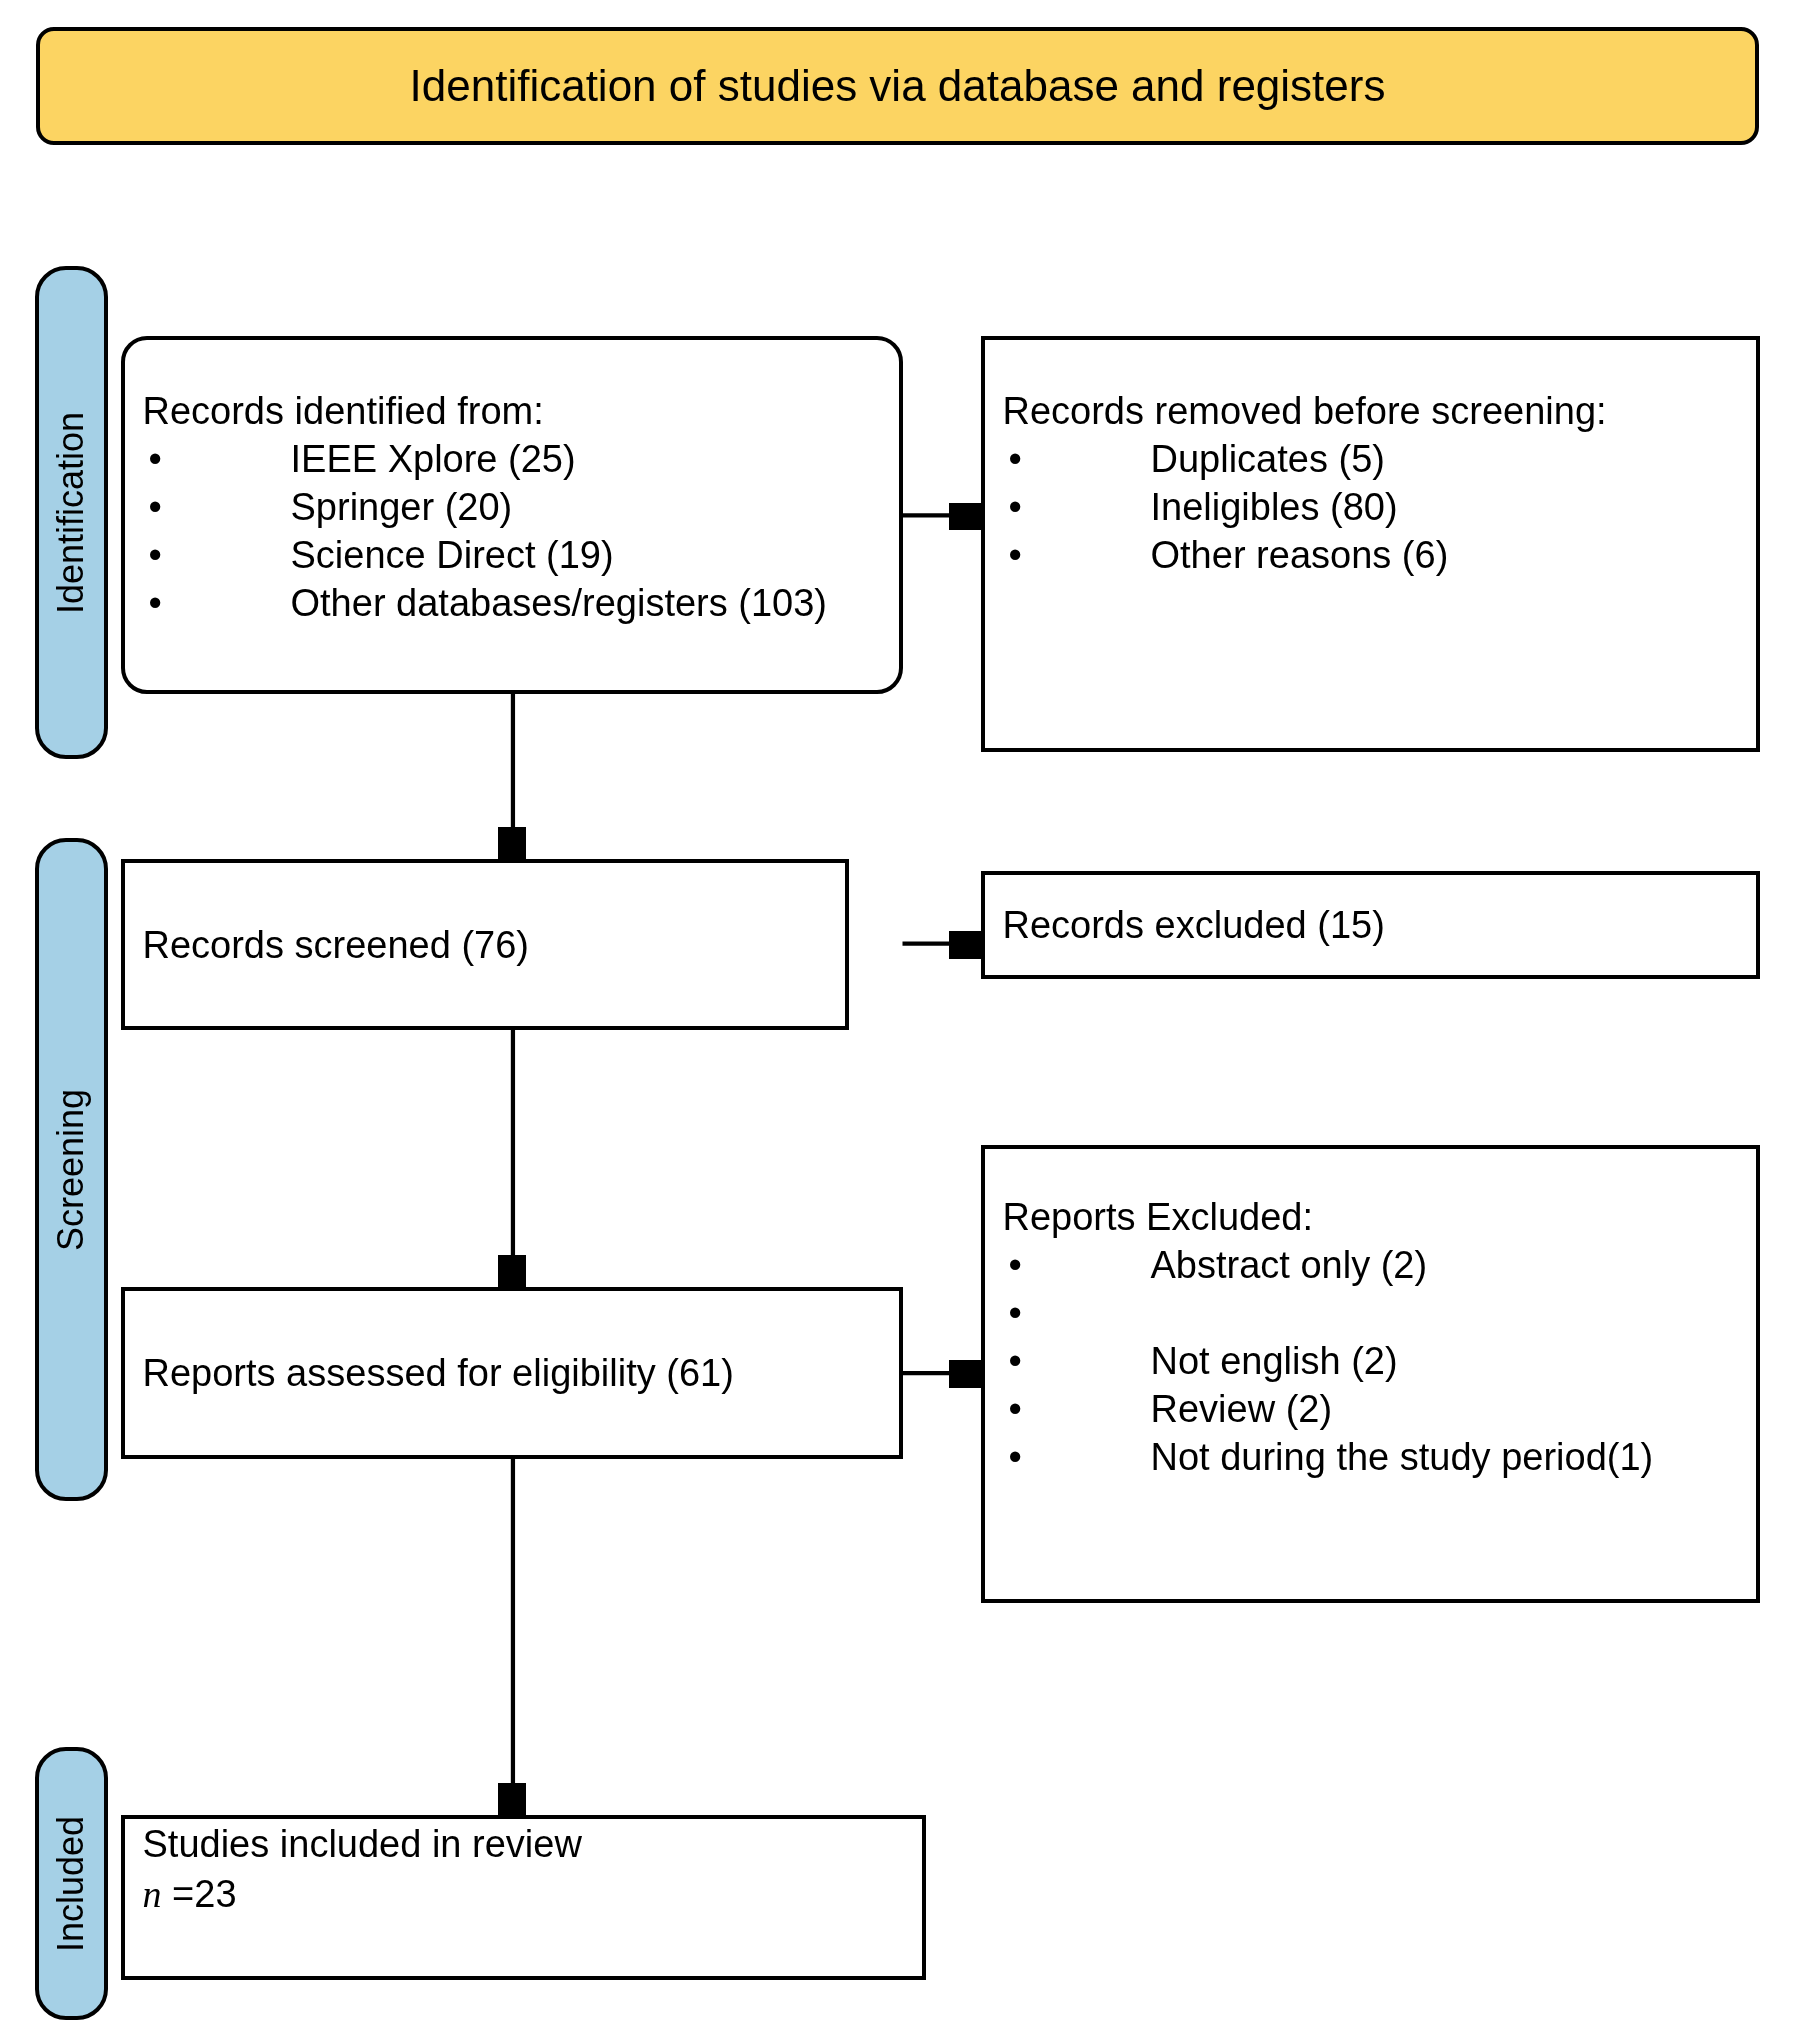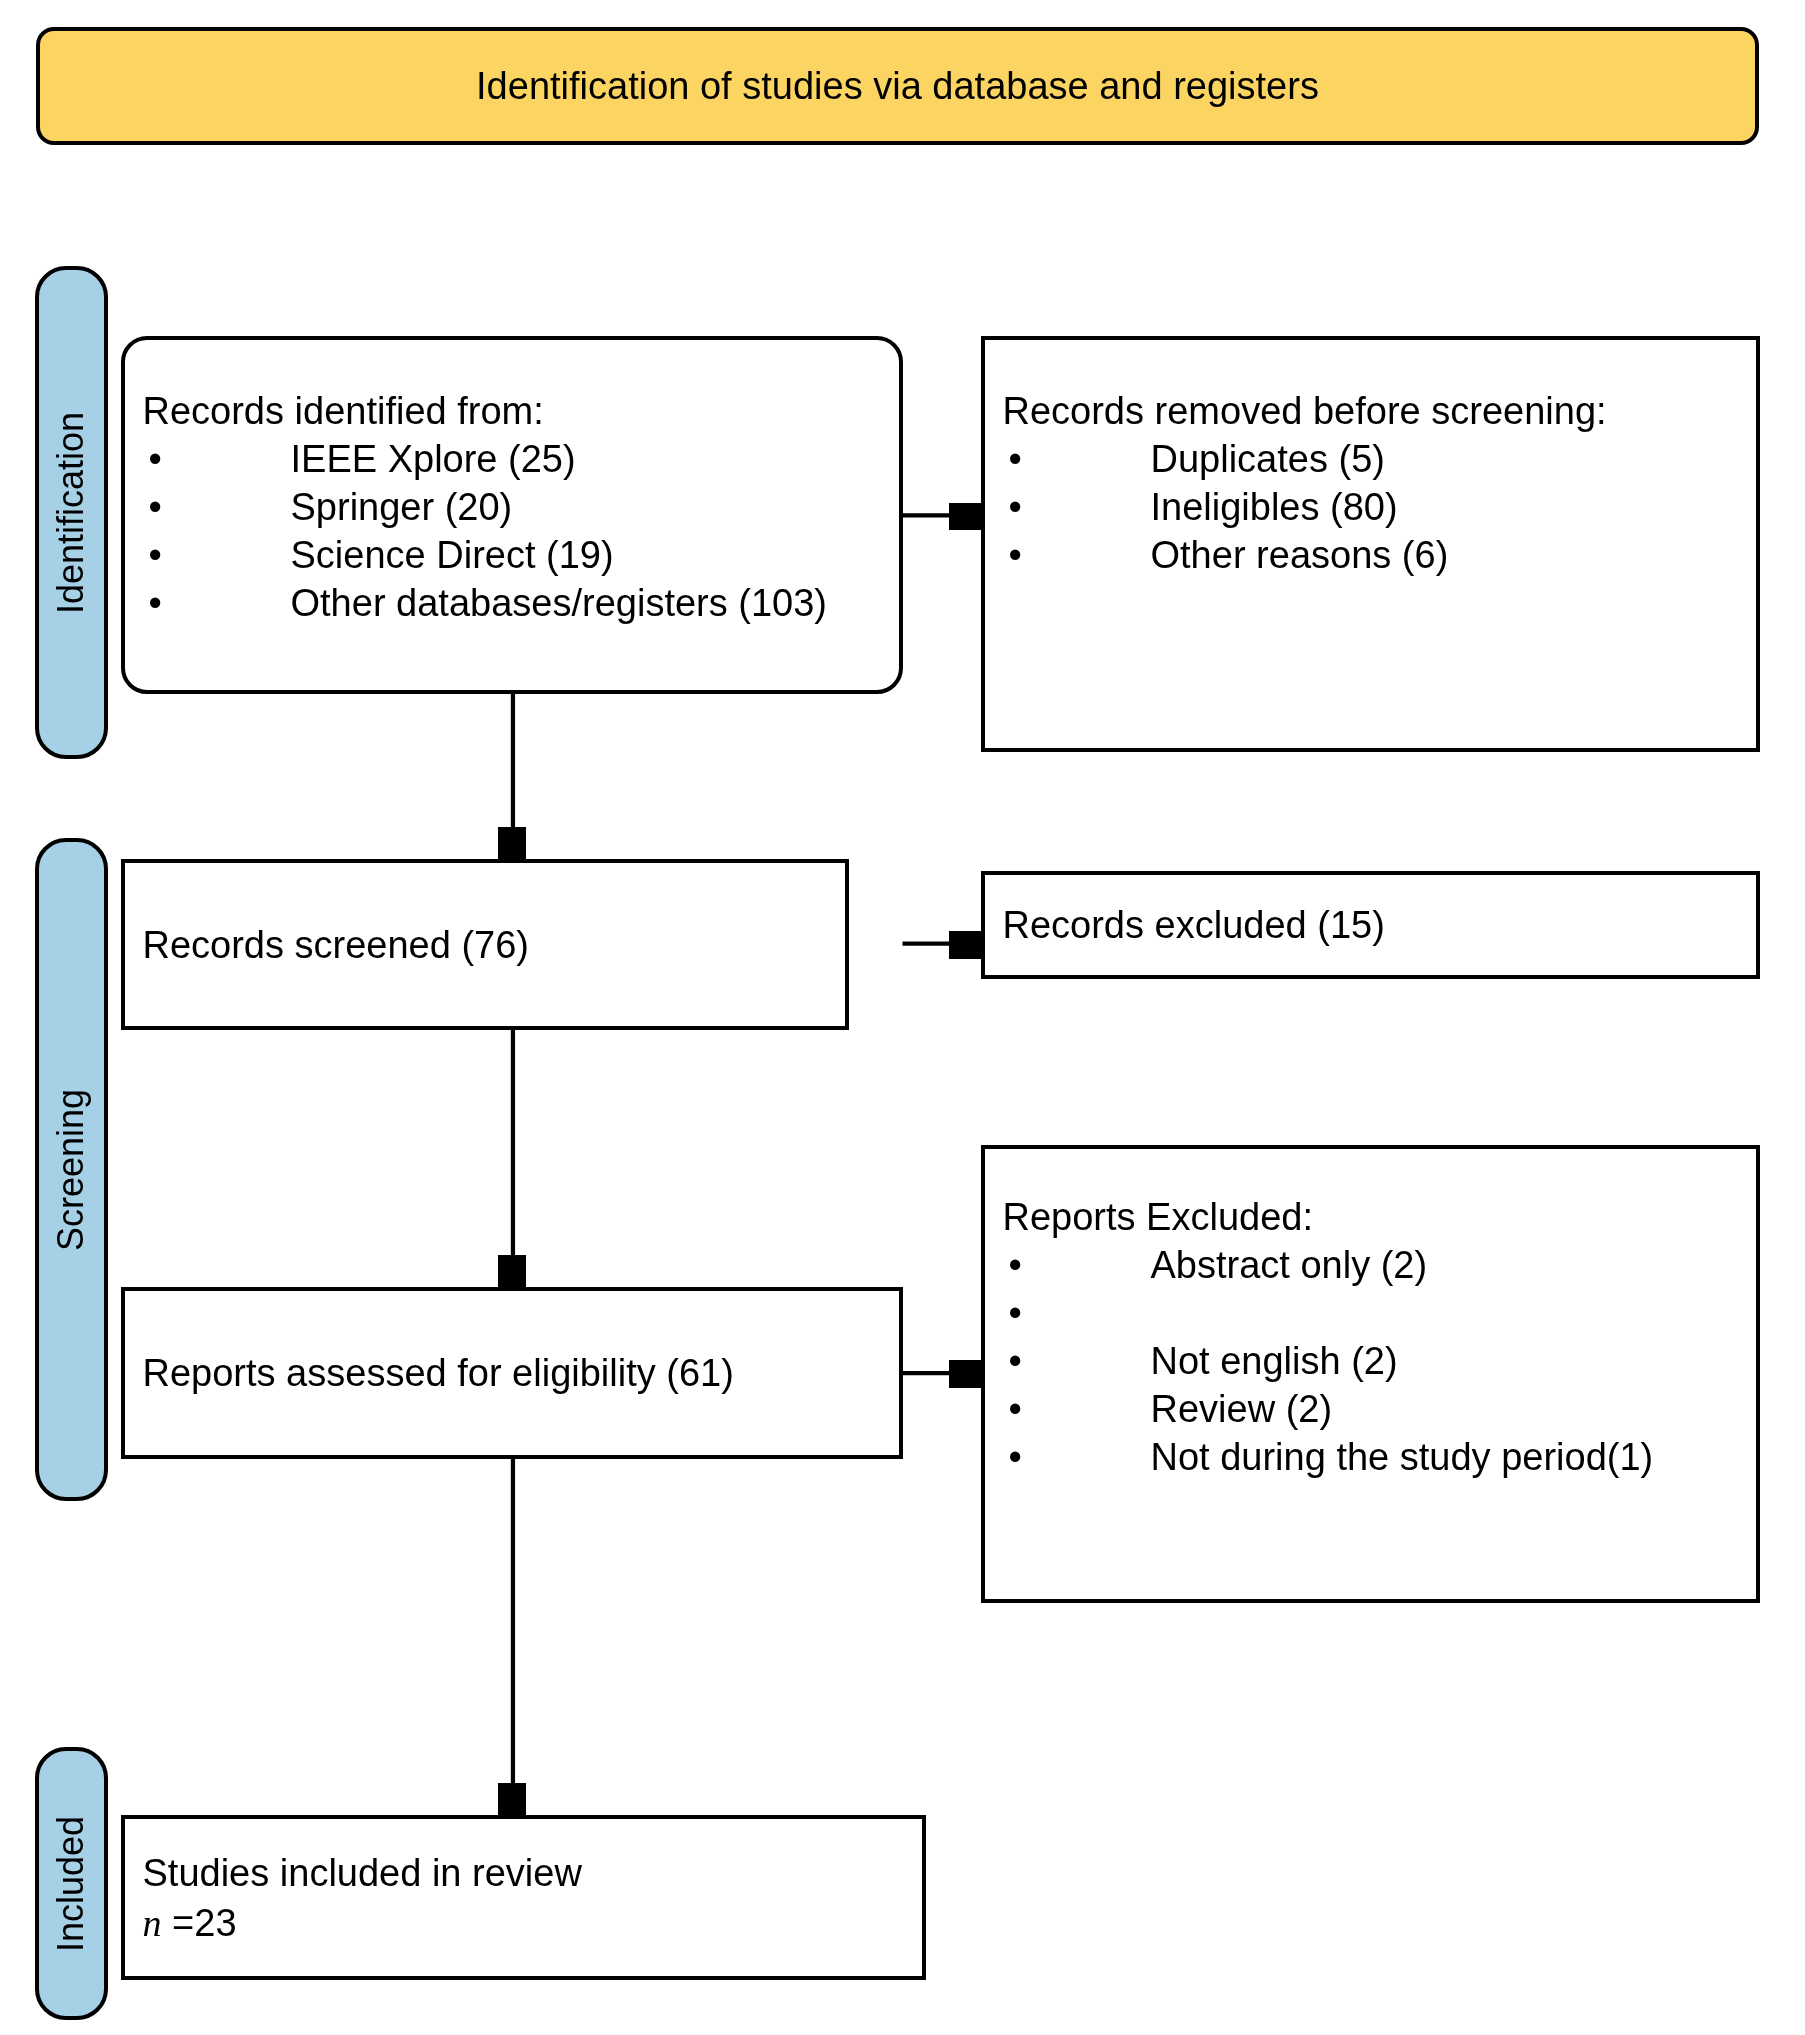--- a/index.html
+++ b/index.html
@@ -24,21 +24,21 @@
     width: 1723px; height: 118px;
     background: var(--header-bg, #FCD462);
     border: 4.2px solid var(--line, #000);
     border-radius: 18px;
     box-sizing: border-box;
     display: flex;
     align-items: center;
     justify-content: center;
   }
   .header-banner .title-text {
-    font-size: 38px;
+    font-size: 44px;
     letter-spacing: 0px;
     white-space: nowrap;
   }
 
   
   .stage-label {
     position: absolute;
     left: 35px;
     width: 73px;
     background: var(--stage-bg, #A5D0E6);
@@ -76,21 +76,20 @@
   .box-studies-included   { left: 121px;  top: 1815px; width: 805px; height: 165px; }
 
   .center-single {
     display: flex;
     align-items: center;
     padding-left: 17.5px;
   }
   .center-multi {
     display: flex;
     flex-direction: column;
-    justify-content: center;
     padding-left: 17.5px;
     line-height: 50px;
   }
 
   
   ul.bullets {
     list-style: none;
     margin: 0;
     padding: 0;
   }

